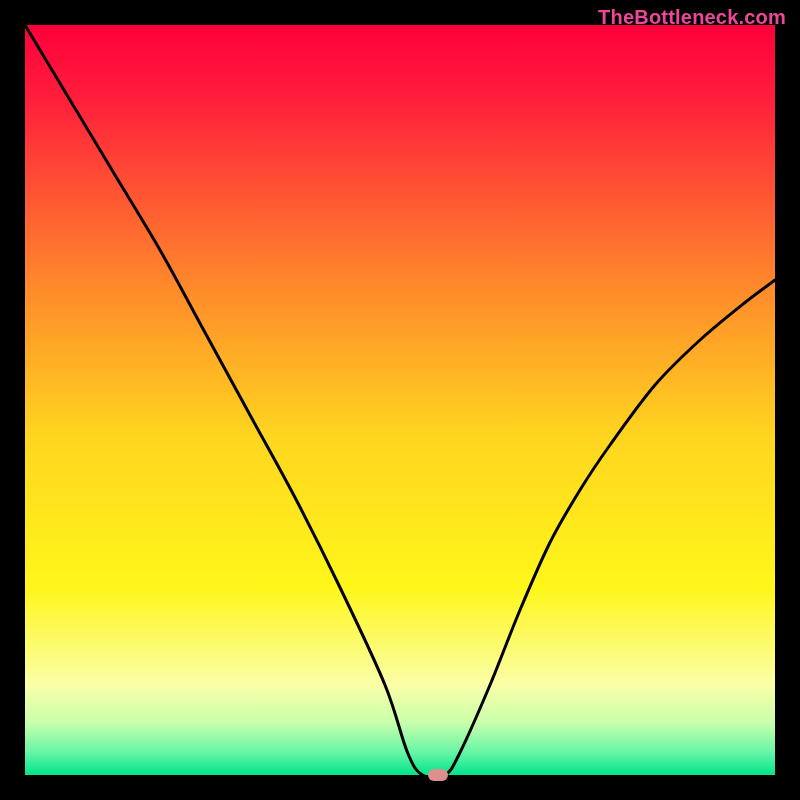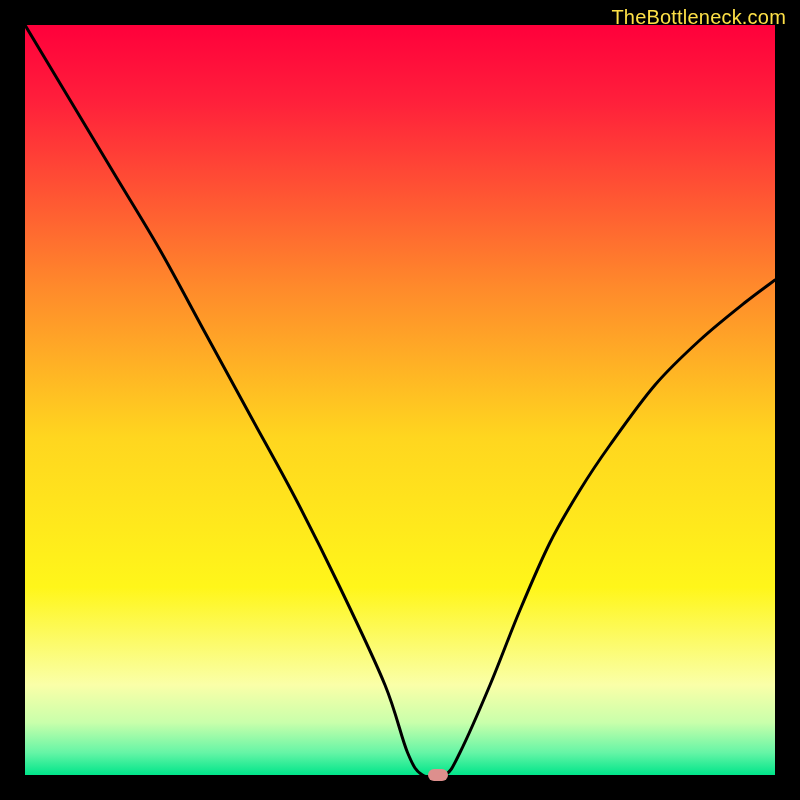--- a/index.html
+++ b/index.html
@@ -14,23 +14,23 @@
   .frame {
     position: relative;
     width: 800px;
     height: 800px;
     background: #000;
   }
   .watermark {
     position: absolute;
     top: 6px;
     right: 14px;
-    color: #fde047;
+    color: #ec4899;
     font-size: 20px;
-    font-weight: 400;
+    font-weight: 700;
     letter-spacing: 0.2px;
   }
   .plot {
     position: absolute;
     left: 25px;
     top: 25px;
     width: 750px;
     height: 750px;
   }
   .plot svg {

